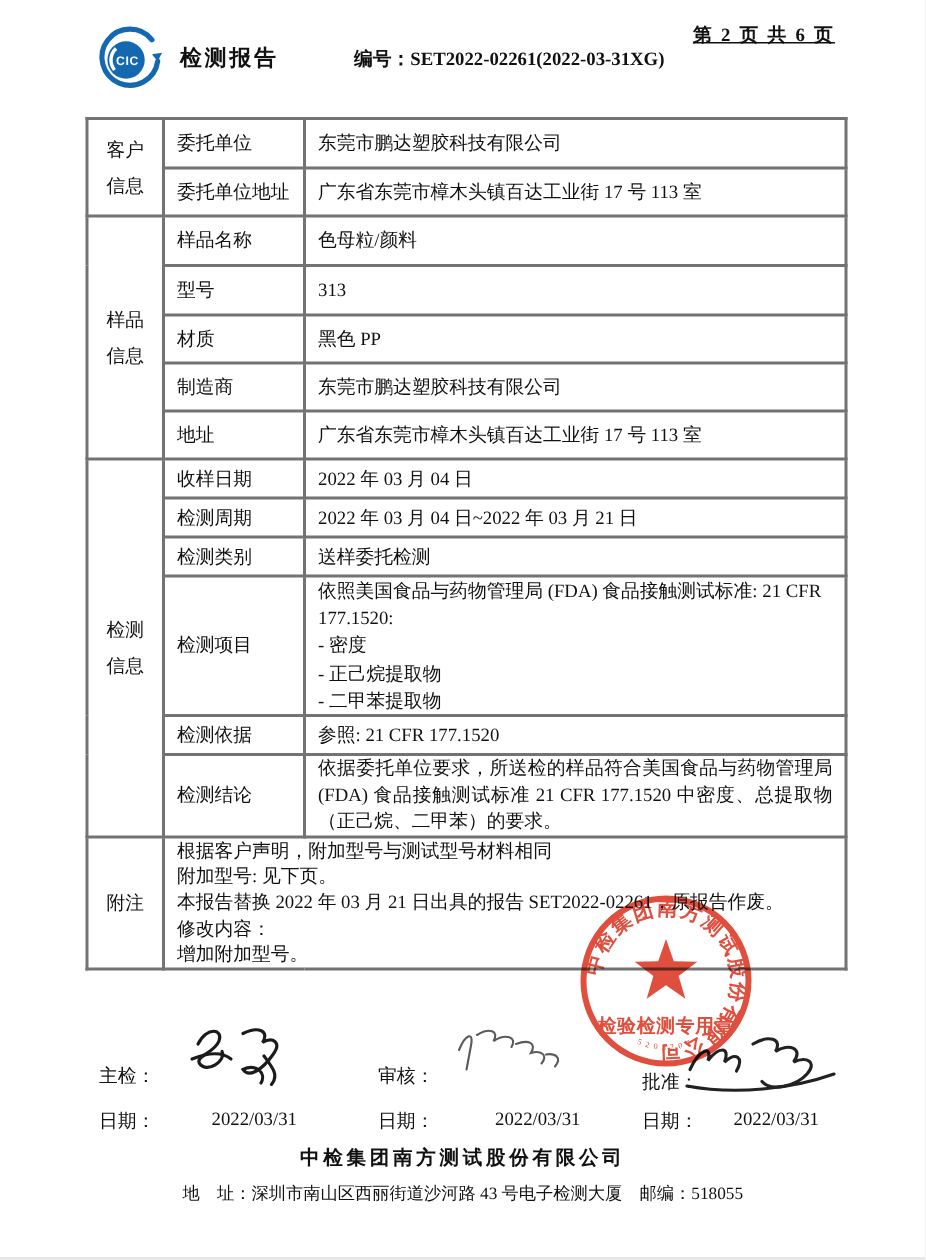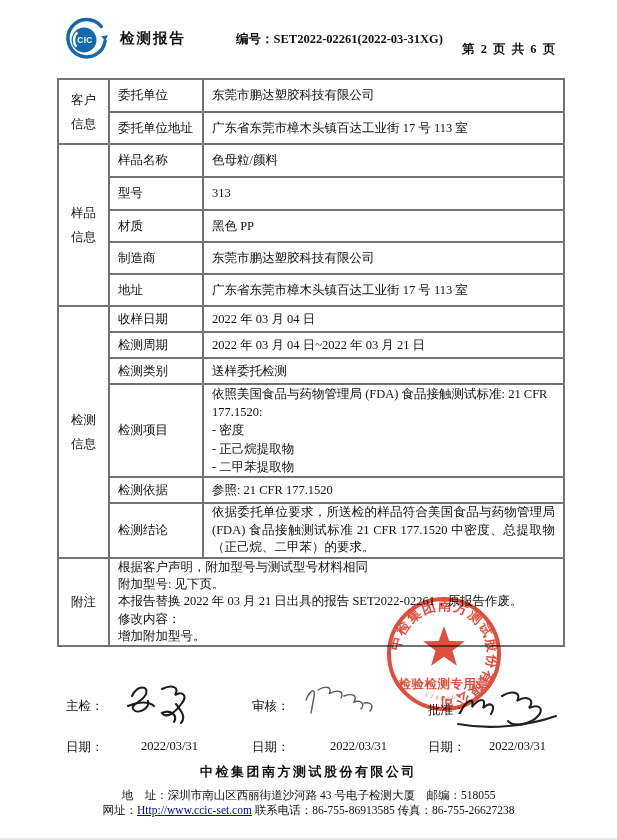--- a/index.html
+++ b/index.html
@@ -9,42 +9,42 @@
     margin:0 auto;
     background:#ffffff;
     font-family:"Liberation Serif","DejaVu Serif",serif;
     color:#111;
     overflow:hidden;
   }
   
   .hdr-logo{position:absolute;left:62px;top:16px;width:46px;height:46px;}
   .hdr-title{position:absolute;left:120px;top:29px;font-size:14.5px;font-weight:bold;letter-spacing:2px;}
   .hdr-no{position:absolute;left:236px;top:31px;font-size:12.5px;font-weight:bold;}
-  .hdr-page{position:absolute;left:462px;top:41px;font-size:12.5px;font-weight:bold;letter-spacing:1.5px;}
+  .hdr-page{position:absolute;left:462px;top:15px;font-size:12.5px;font-weight:bold;letter-spacing:1.5px;text-decoration:underline;}
   
   table.report{
     position:absolute;left:57px;top:78px;
     border-collapse:collapse;table-layout:fixed;
     width:506px;font-size:12.5px;color:#111;
   }
   table.report{border:1.5px solid #3f3f3f;}
   table.report td{border:2px solid #737373;padding:0 8px;vertical-align:middle;overflow:hidden;}
   tr.sec td{border-top:1.5px solid #4a4a4a;}
   td.groupcell{text-align:center;padding:0;line-height:24px;}
   td.groupcell .gl{display:inline-block;width:2.2em;}
   td.labelcell{padding-left:12px;}
   td.valuecell{padding-left:14px;}
   td.multiline{line-height:18.2px;padding:5px 10px 5px 14px;vertical-align:middle;}
   td.conclusion{line-height:17.6px;padding:4px 10px 4px 14px;text-align:justify;margin-top:36px;}
   td.notescell{line-height:17.3px;padding:4px 10px 4px 14px;margin-left:26px;}
   tr.h33{height:33px}tr.h32{height:32px}tr.h26{height:26px}
   tr.h91{height:91px}tr.h53{height:53px}tr.h87{height:87px}
   
   .abs{position:absolute;}
-  .siglabel{font-size:12.5px;}
+  .siglabel{font-size:12.5px;margin-top:11px;}
   .sigdate{font-size:12.5px;}
   .sig-svg{position:absolute;}
   
   .stamp{position:absolute;left:374px;top:584px;width:140px;height:140px;
          mix-blend-mode:multiply;opacity:0.9;pointer-events:none;}
   
   .foot-company{position:absolute;left:0;top:763px;width:617px;text-align:center;
                 font-size:13px;font-weight:bold;letter-spacing:2.5px;}
   .foot-line{position:absolute;left:0;width:617px;text-align:center;font-size:11.5px;}
   .foot-addr{top:788px;}
@@ -198,15 +198,14 @@
     </text>
     <polygon points="70,42 75.2,56.9 90.9,57.2 78.4,66.7 82.9,81.8 70,72.8 57.1,81.8 61.6,66.7 49.1,57.2 64.8,56.9" fill="#dd3a28"></polygon>
     <text x="70" y="104" text-anchor="middle" font-size="12.5" font-weight="bold" fill="#dd3a28" letter-spacing="0.5">检验检测专用章</text>
     <text font-size="5.5" fill="#dd3a28" letter-spacing="3">
       <textPath href="#codearc" startOffset="50%" text-anchor="middle">5203207</textPath>
     </text>
   </svg>
 
   <div class="foot-company">中检集团南方测试股份有限公司</div>
   <div class="foot-line foot-addr"><span>地　址：</span><span>深圳市南山区西丽街道沙河路 43 号电子检测大厦</span><span>　邮编：</span><span>518055</span></div>
-  <div class="foot-line foot-web"><span>网址：</span><span class="link">Http://www.ccic-set.com</span><span> 联系电话：</span><span>86-755-86913585</span><span> 传真：</span><span>86-755-26627238</span></div>
 
 </div>
 
 </body></html>

